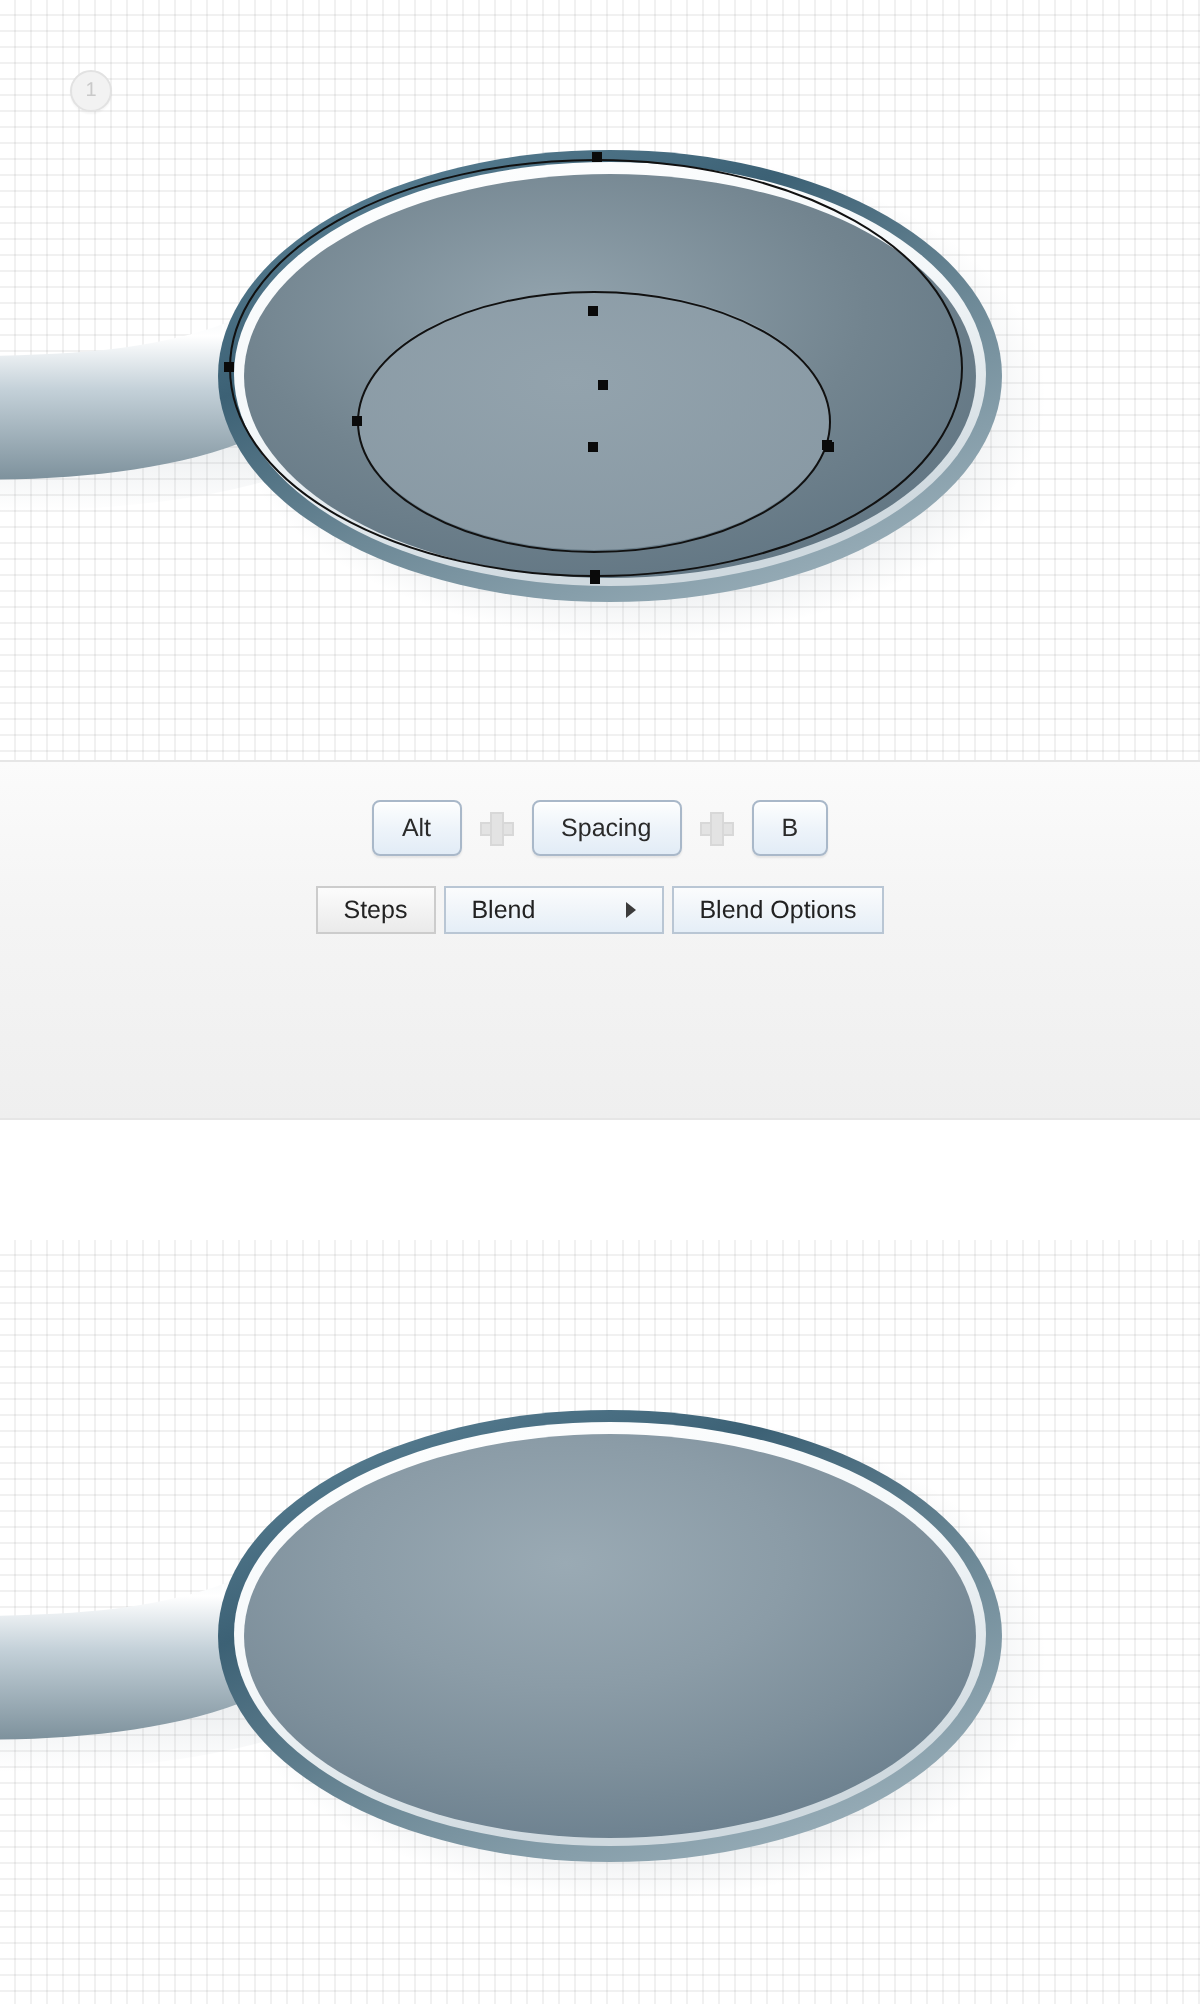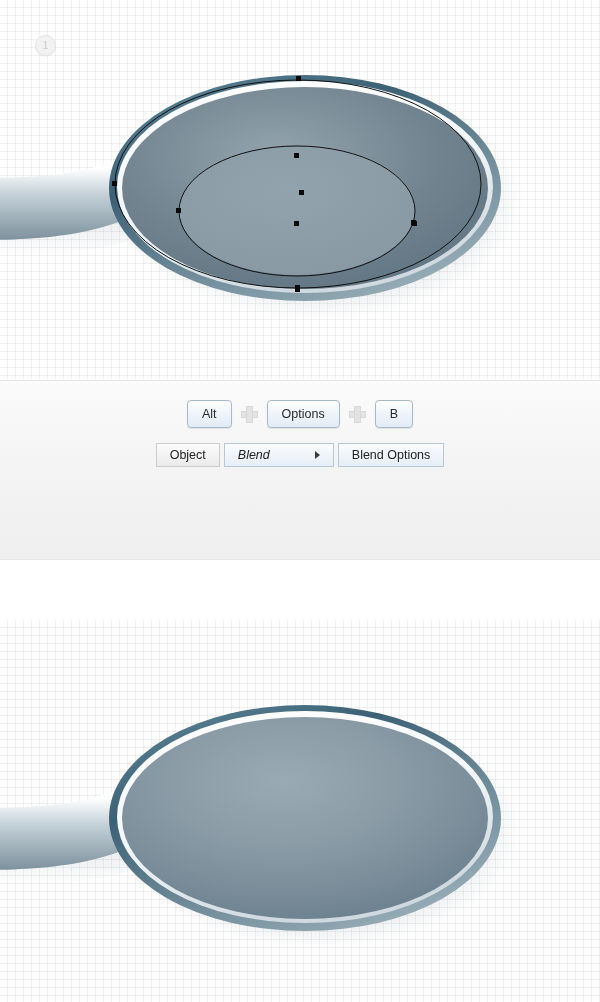--- a/index.html
+++ b/index.html
@@ -78,21 +78,21 @@
     border:1px solid #b9c6d4;
     background:linear-gradient(to bottom,#fbfcfd 0%,#eff4f9 55%,#e5eef7 100%);
     color:#222;font-size:12.5px;
     font-family:"Liberation Sans", sans-serif;
     box-sizing:border-box;white-space:nowrap;
   }
   .menu-item.plain{
     border-color:#cccccc;
     background:linear-gradient(to bottom,#fcfcfc 0%,#f2f2f2 55%,#eaeaea 100%);
   }
-  .menu-item.mid{min-width:110px;justify-content:space-between;font-style:italic;}
+  .menu-item.mid{min-width:110px;justify-content:space-between;}
   .menu-item + .menu-item{margin-left:4px;}
   .caret{
     width:0;height:0;border-left:5px solid #3b3b3b;
     border-top:4px solid transparent;border-bottom:4px solid transparent;
     margin-left:14px;
   }
 
   
   .dialog{
     position:absolute;left:133px;top:476px;width:334px;height:126px;
@@ -248,27 +248,27 @@
     <div class="badge" id="badge-1">
       <span>1</span>
     </div>
   </div>
 
   <div class="strip">
 
     <div class="keyrow">
       <span class="key">Alt</span>
       <span class="plus"></span>
-      <span class="key">Options</span>
+      <span class="key">Spacing</span>
       <span class="plus"></span>
       <span class="key">B</span>
     </div>
 
     <div class="menurow">
-      <span class="menu-item plain">Object</span>
+      <span class="menu-item plain">Steps</span>
       <span class="menu-item mid">
         <span>Blend</span>
         <span class="caret"></span>
       </span>
       <span class="menu-item">Blend Options</span>
     </div>
 
     <div class="dialog">
       <div class="dialog-title">Blend Options</div>
       <div class="dialog-inner">

